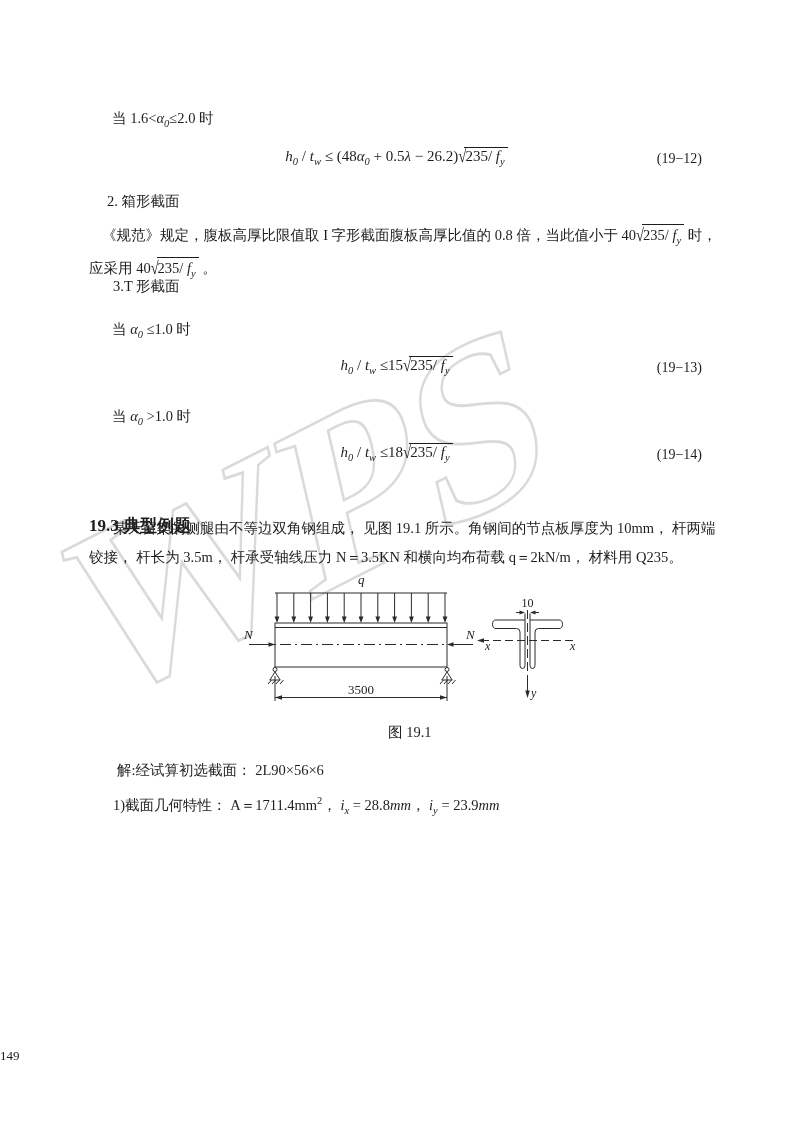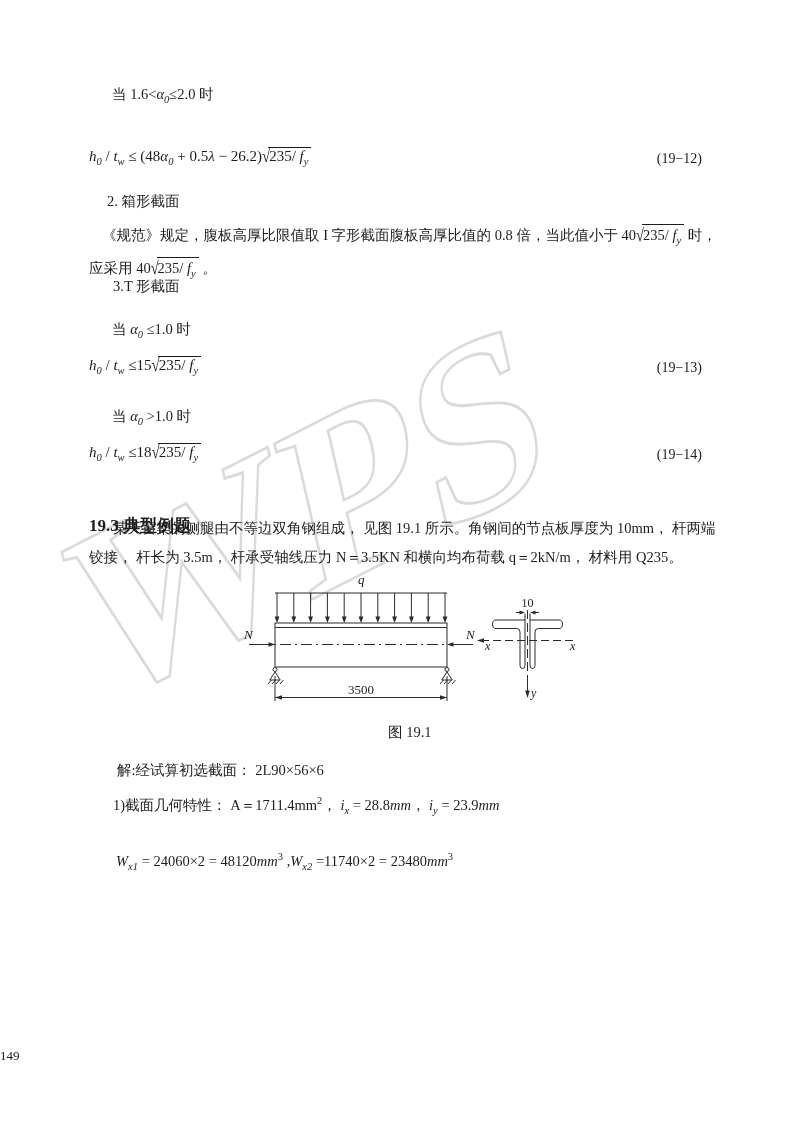--- a/index.html
+++ b/index.html
@@ -1,20 +1,20 @@
 <!DOCTYPE html>
 <html><head>
 <meta charset="utf-8">
 <style>
   html,body{margin:0;padding:0;background:#fff;}
   .page{position:relative;width:793px;height:1122px;background:#ffffff;overflow:hidden;
         font-family:"Liberation Serif","DejaVu Serif",serif;color:#1d1d1d;}
   .wm{position:absolute;left:0;top:0;pointer-events:none;}
   .line{position:absolute;white-space:nowrap;font-size:14.5px;line-height:1.4;z-index:2;}
-  .eqrow{position:absolute;left:89px;width:615px;font-size:15px;z-index:2;}
+  .eqrow{position:absolute;left:89px;width:615px;text-align:center;font-size:15px;z-index:2;}
   .eqlabel{position:absolute;right:2px;top:4px;font-size:14px;}
   .it{font-style:italic;}
   sub{font-size:10.5px;font-style:italic;line-height:0;}
   sup{font-size:10.5px;line-height:0;}
   .sqrt{display:inline-block;white-space:nowrap;}
   .rad{display:inline-block;transform:scaleY(1.25);margin-right:-2px;}
   .bar{display:inline-block;border-top:1.2px solid #1d1d1d;padding:0 3px 0 1px;}
   .heading{font-weight:bold;font-size:17px;margin-top:36px;}
   .fig{position:absolute;left:235px;top:570px;z-index:2;}
   .pageno{position:absolute;top:1048px;left:0;width:100%;font-size:13px;z-index:2;}
@@ -22,21 +22,21 @@
 </style>
 </head>
 <body>
 
 <div class="page">
 
   <svg class="wm" width="793" height="1122" viewBox="0 0 793 1122">
     <text transform="translate(95,710) rotate(-27) skewX(-14)" font-size="238" font-weight="bold" fill="none" stroke="#dadada" stroke-width="2.6" font-family="'Liberation Sans',sans-serif">WPS</text>
   </svg>
 
-  <div class="line" style="top:84px;left:112px"><span>当 1.6&lt;</span><span class="it">α</span><sub>0</sub><span>≤2.0 时</span></div>
+  <div class="line" style="top:108px;left:112px"><span>当 1.6&lt;</span><span class="it">α</span><sub>0</sub><span>≤2.0 时</span></div>
 
   <div class="eqrow" style="top:147px">
     <span class="eq"><span class="it">h</span><sub>0</sub><span> / </span><span class="it">t</span><sub>w</sub><span> ≤ (48</span><span class="it">α</span><sub>0</sub><span> + 0.5</span><span class="it">λ</span><span> − 26.2)</span><span class="sqrt"><span class="rad">√</span><span class="bar"><span>235/ </span><span class="it">f</span><sub>y</sub></span></span></span>
     <span class="eqlabel">(19−12)</span>
   </div>
 
   <div class="line" style="top:191px;left:107px">2. 箱形截面</div>
   <div class="line" style="top:224px;left:102px"><span>《规范》规定，腹板高厚比限值取 I 字形截面腹板高厚比值的 0.8 倍，当此值小于 40</span><span class="sqrt"><span class="rad">√</span><span class="bar"><span>235/ </span><span class="it">f</span><sub>y</sub></span></span><span> 时，</span></div>
   <div class="line" style="top:257px;left:89px"><span>应采用 40</span><span class="sqrt"><span class="rad">√</span><span class="bar"><span>235/ </span><span class="it">f</span><sub>y</sub></span></span><span> 。</span></div>
   <div class="line" style="top:276px;left:113px">3.T 形截面</div>
@@ -132,16 +132,15 @@
     <text x="292.5" y="37" font-size="12" text-anchor="middle" fill="#1d1d1d">10</text>
     <text x="250" y="80" font-size="12" font-style="italic" fill="#1d1d1d">x</text>
     <text x="335" y="80" font-size="12" font-style="italic" fill="#1d1d1d">x</text>
     <text x="296" y="127" font-size="12" font-style="italic" fill="#1d1d1d">y</text>
   </svg>
 
   <div class="line" style="top:722px;left:388px">图 19.1</div>
 
   <div class="line" style="top:760px;left:117px">解:经试算初选截面： 2L90×56×6</div>
   <div class="line" style="top:795px;left:113px"><span>1)截面几何特性： A＝1711.4mm</span><sup>2</sup><span>， </span><span class="it">i</span><sub>x</sub><span> = 28.8</span><span class="it">mm</span><span>， </span><span class="it">i</span><sub>y</sub><span> = 23.9</span><span class="it">mm</span></div>
-  <div class="line" style="top:851px;left:116px"><span class="it">W</span><sub>x1</sub><span> = 24060×2 = 48120</span><span class="it">mm</span><sup>3</sup><span> ,</span><span class="it">W</span><sub>x2</sub><span> =11740×2 = 23480</span><span class="it">mm</span><sup>3</sup></div>
 
   <div class="pageno">149</div>
 </div>
 
 </body></html>

